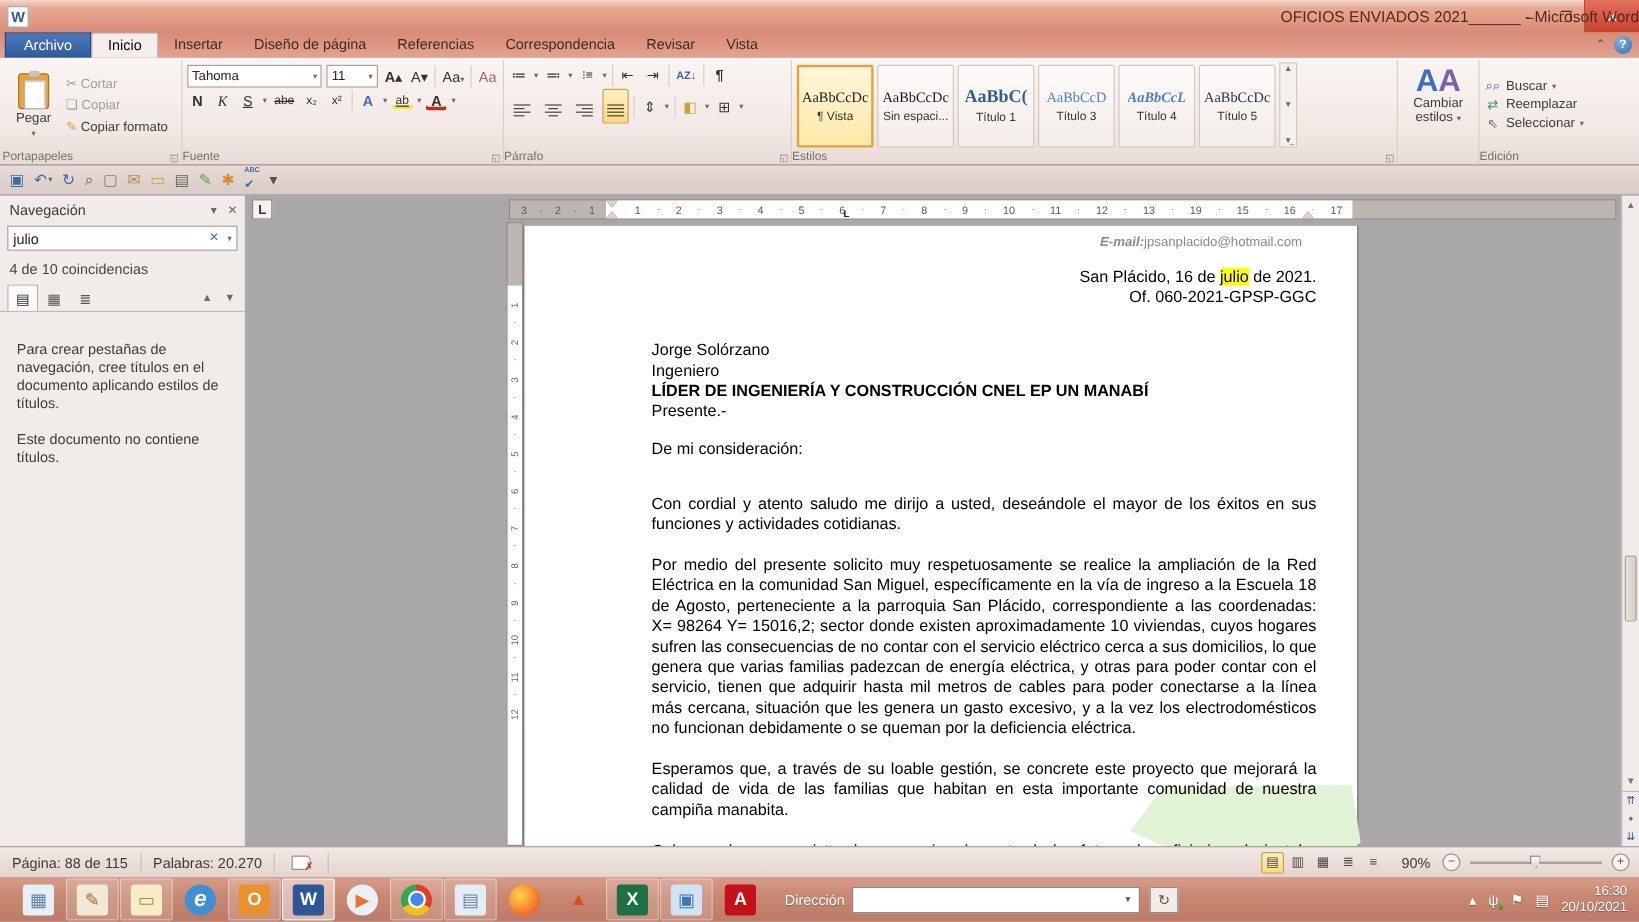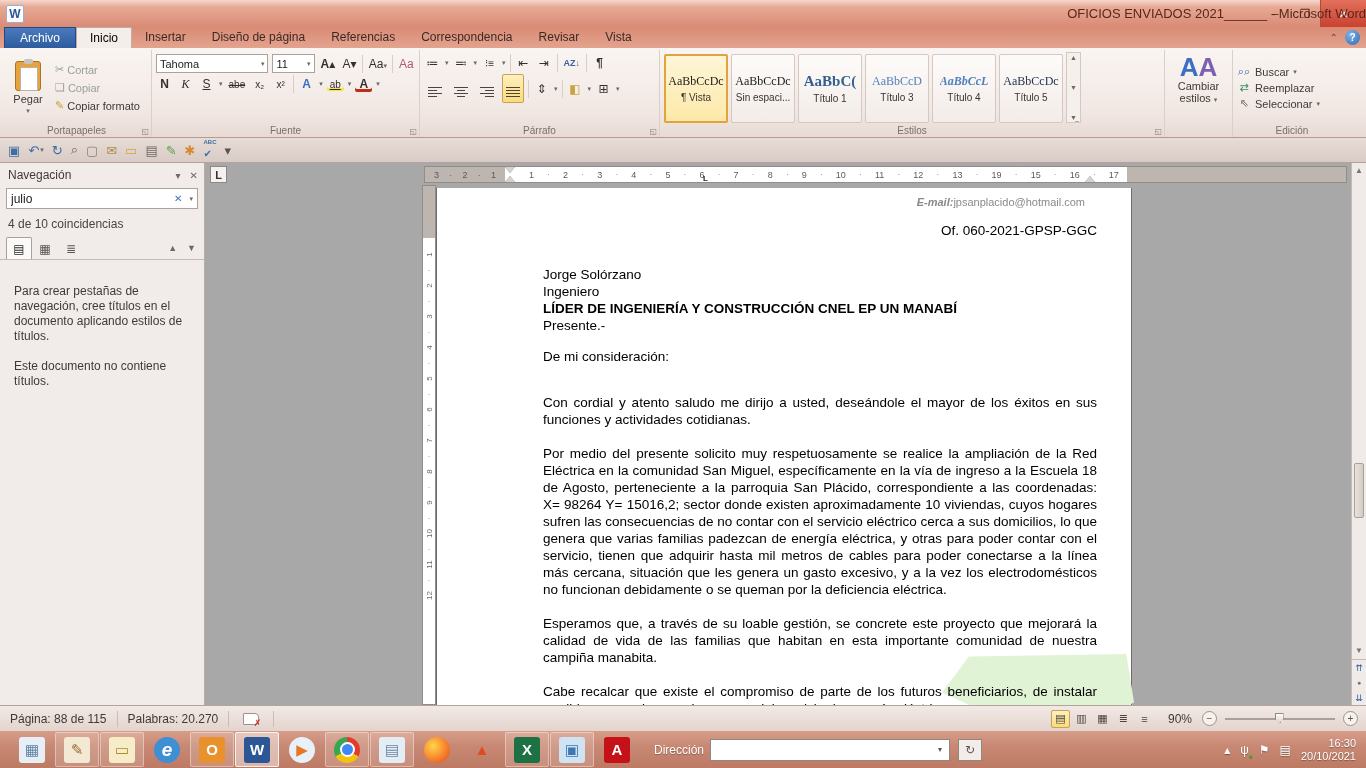--- a/index.html
+++ b/index.html
@@ -19,21 +19,21 @@
   .tab{padding:3px 13px;font-size:12px;color:#3c2b25;cursor:default;}
   .tab.file{background:linear-gradient(180deg,#4a79bd,#2d5b9e);color:#fff;border:1px solid #234a84;border-bottom:none;margin-left:4px;padding:3px 15px;}
   .tab.active{background:#f4eeeb;color:#000;border:1px solid #c0ada5;border-bottom:none;border-radius:2px 2px 0 0;}
   .tabrow-right{position:absolute;right:6px;top:3px;display:flex;gap:7px;align-items:center;}
   .rib-collapse{color:#6e4437;font-size:10px;}
   .help-q{width:15px;height:15px;border-radius:50%;background:radial-gradient(circle at 35% 30%,#7fb2e8,#2f6cb3);color:#fff;font-size:10px;font-weight:bold;text-align:center;line-height:15px;}
 
   
   .ribbon{height:90px;background:linear-gradient(180deg,#faf5f2 0%,#f1e8e4 70%,#e8dad4 100%);border-bottom:1px solid #b59a90;display:flex;padding:2px 0 0 2px;}
   .group{position:relative;border-right:1px solid #dccfc9;padding:2px 4px 14px 4px;display:flex;flex-direction:column;}
-  .group-label{position:absolute;bottom:1px;left:0;right:0;text-align:center;font-size:10px;color:#7a6f69;}
+  .group-label{position:absolute;bottom:1px;left:0;right:0;font-size:10px;color:#7a6f69;}
   .launcher{position:absolute;bottom:1px;right:2px;font-size:8px;color:#8a7f78;}
   .btn{display:inline-flex;align-items:center;gap:3px;padding:2px 3px;border-radius:2px;font-size:11px;color:#3f3a36;}
   .dim{color:#9a9f9c;}
   .caret{font-size:7px;color:#6f6862;}
 
   
   .g-clip{width:150px;flex-direction:row;gap:2px;}
   .paste-big{width:44px;display:flex;flex-direction:column;align-items:center;justify-content:center;gap:2px;font-size:11px;color:#3f3a36;}
   .clipboard-art{width:26px;height:30px;background:#e8a33d;border:1px solid #a8742a;border-radius:3px;position:relative;}
   .clipboard-art:before{content:"";position:absolute;left:4px;top:5px;width:16px;height:22px;background:#fff;border:1px solid #b9b2ac;}
@@ -530,20 +530,21 @@
             <span>11</span>
             <i>-</i>
             <span>12</span>
           </div>
       </div>
       <div class="page">
         <div class="green-shape"></div>
         <div class="page-inner">
           <div class="email-line"><span class="lbl">E-mail:</span><span>jpsanplacido@hotmail.com</span></div>
           <div class="dateblock">
+            <div><span>San Plácido, 16 de </span><span class="hl">julio</span><span> de 2021.</span></div>
             <div>Of. 060-2021-GPSP-GGC</div>
           </div>
           <div class="recipient">
             <div>Jorge Solórzano</div>
             <div>Ingeniero</div>
             <div class="bold">LÍDER DE INGENIERÍA Y CONSTRUCCIÓN CNEL EP UN MANABÍ</div>
             <div>Presente.-</div>
           </div>
           <div class="salutation">De mi consideración:</div>
           <div class="body-paras" id="body-paras">

